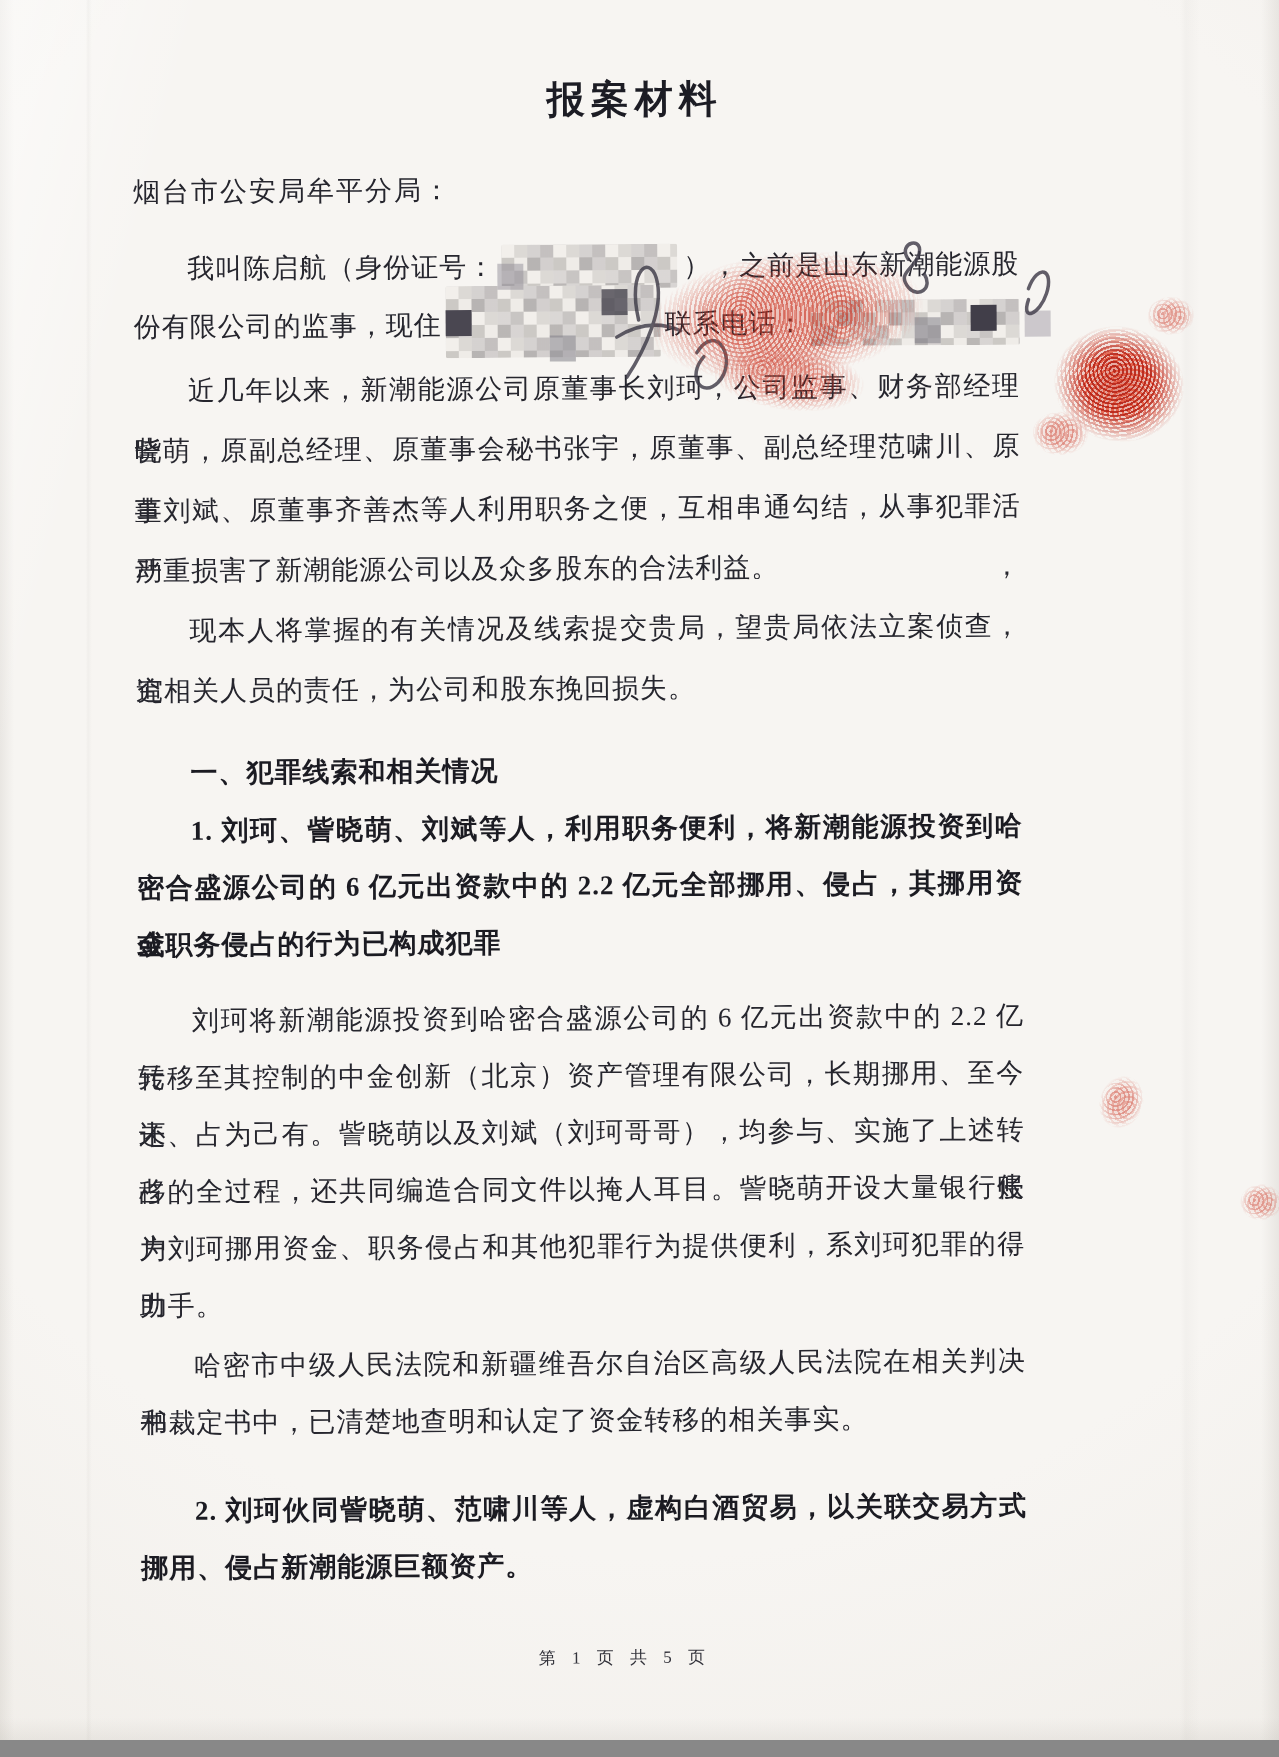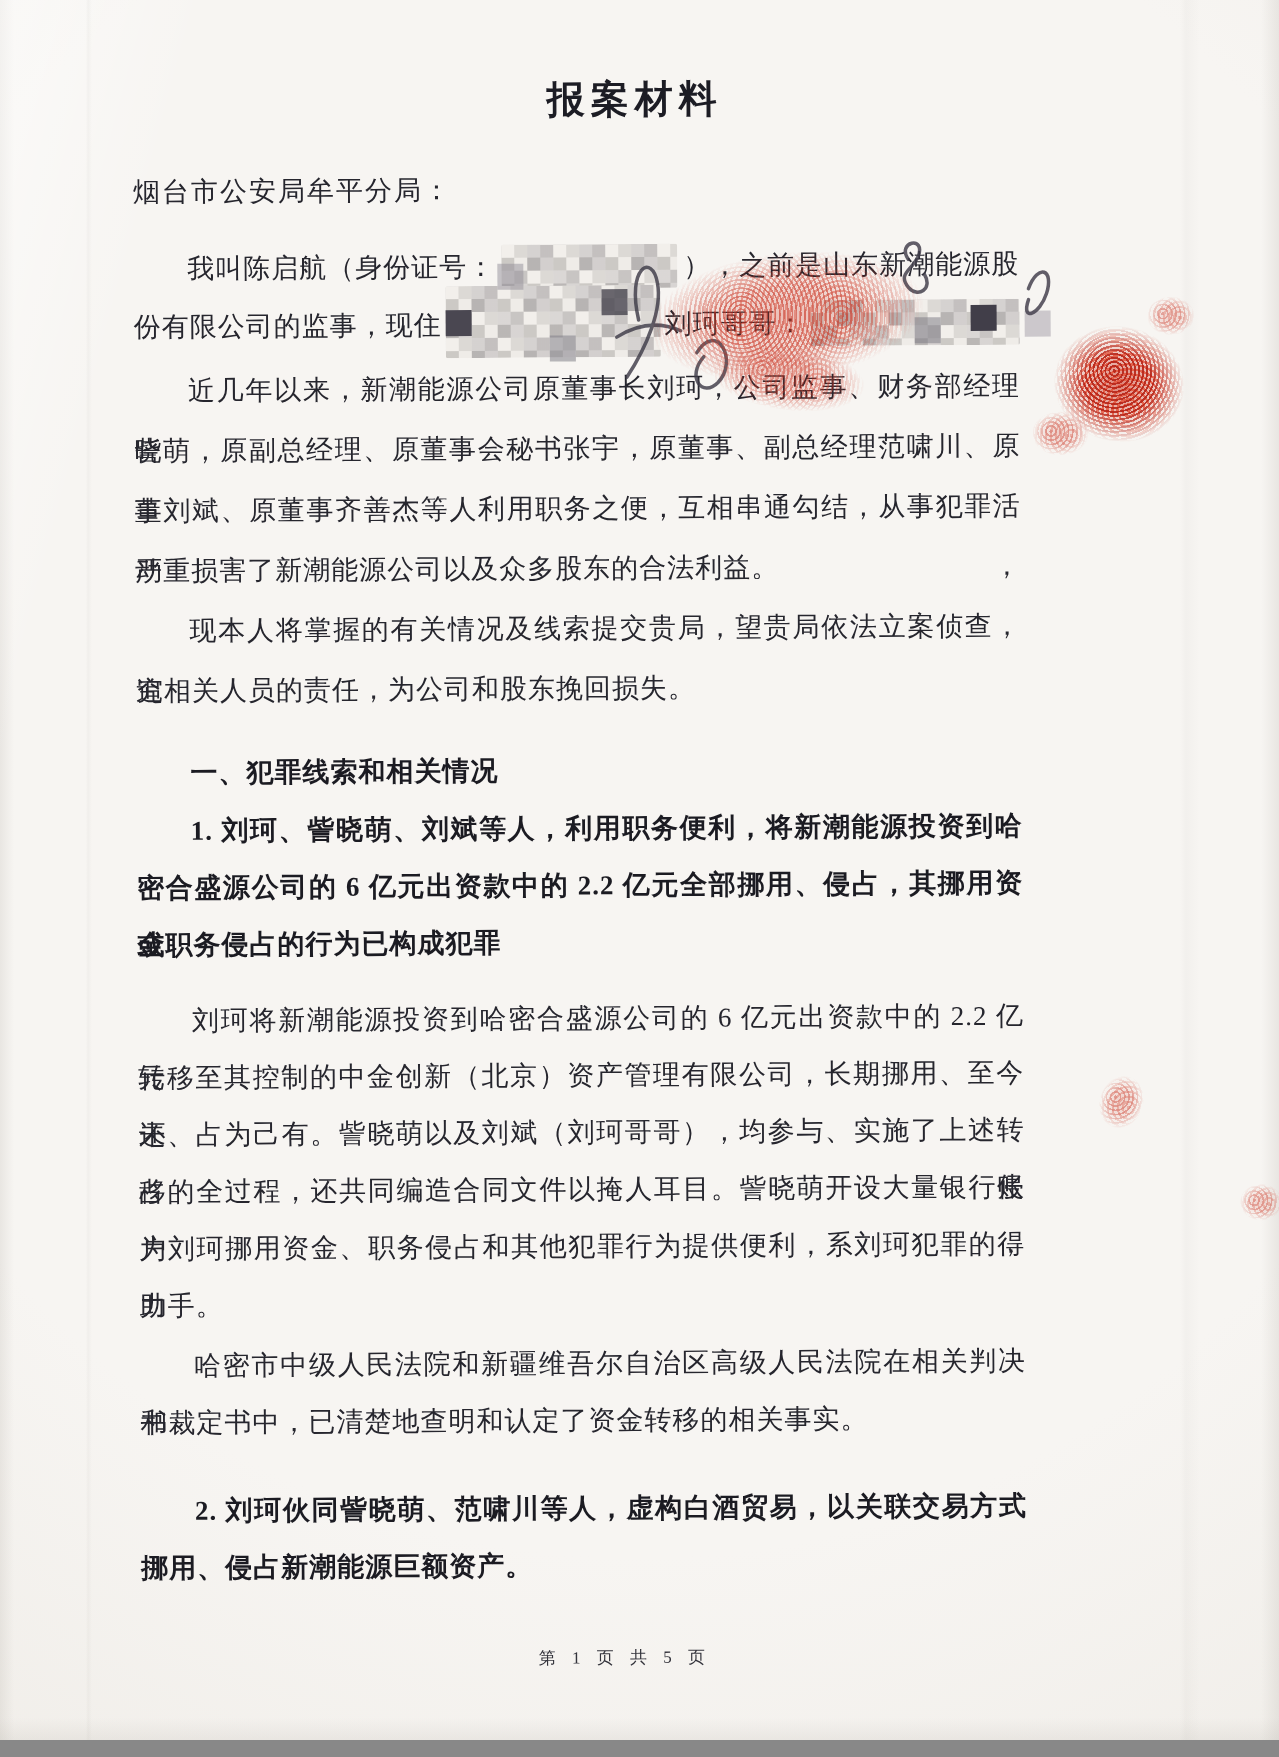--- a/index.html
+++ b/index.html
@@ -108,21 +108,21 @@
 
     <div class="col" style="top:237px">
       <div class="flexline pad-indent">
         <span class="seg">我叫陈启航（身份证号：</span>
         <span class="mosaic m1"></span>
         <span class="seg">），之前是山东新潮能源股</span>
       </div>
       <div class="flexline">
         <span class="seg">份有限公司的监事，现住</span>
         <span class="mosaic m2"></span>
-        <span class="seg">刘珂哥哥：</span>
+        <span class="seg">联系电话：</span>
         <span class="mosaic m3"></span>
       </div>
     </div>
 
     <div class="col lh60" style="top:358px">
       <div class="line indent">近几年以来，新潮能源公司原董事长刘珂，公司监事、财务部经理訾</div>
       <div class="line">晓萌，原副总经理、原董事会秘书张宇，原董事、副总经理范啸川、原董</div>
       <div class="line">事刘斌、原董事齐善杰等人利用职务之便，互相串通勾结，从事犯罪活动，</div>
       <div class="line end">严重损害了新潮能源公司以及众多股东的合法利益。</div>
     </div>

